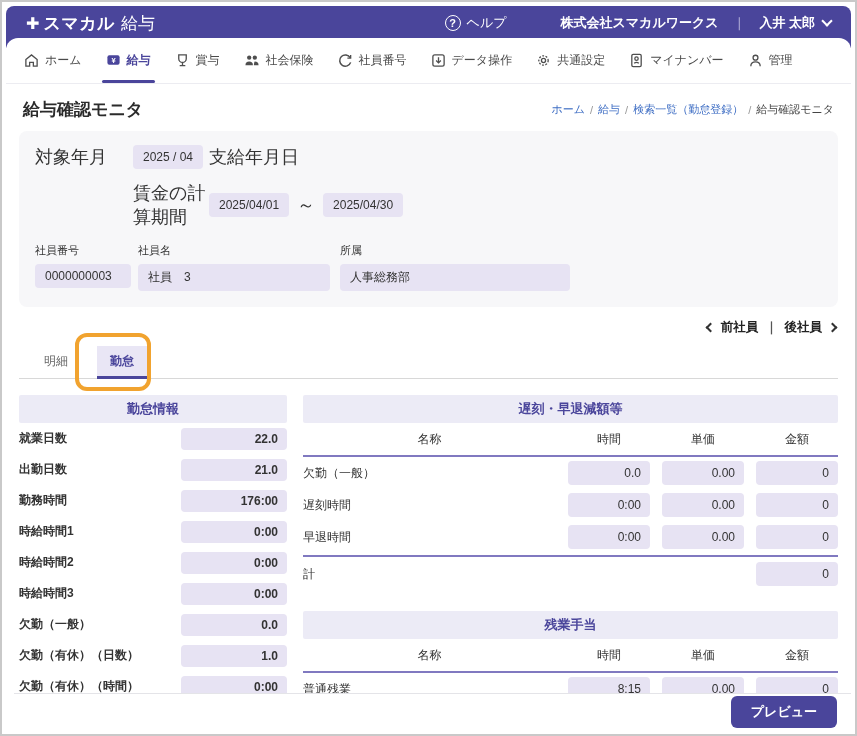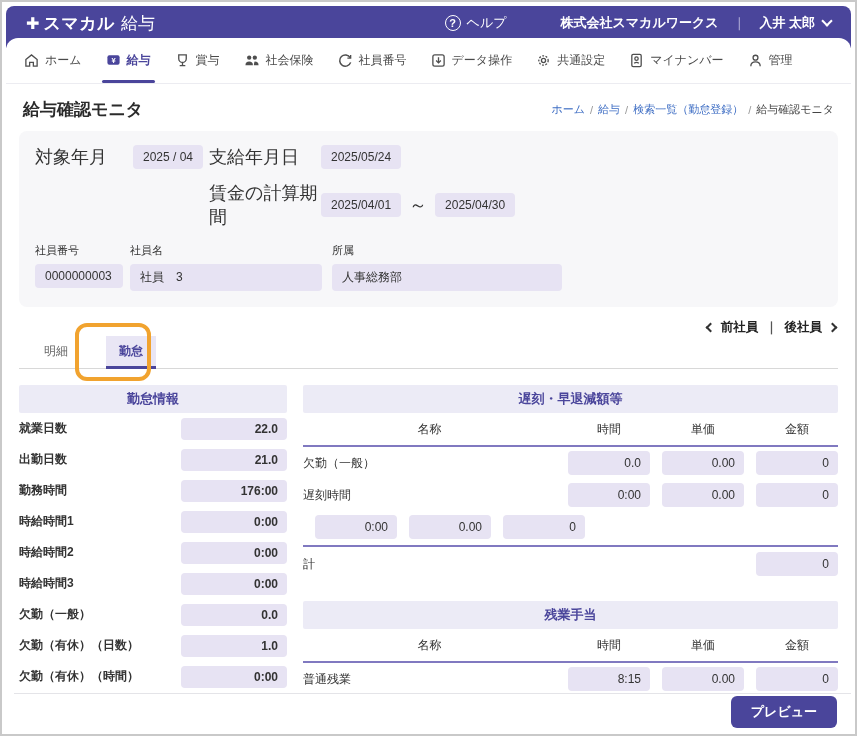--- a/index.html
+++ b/index.html
@@ -50,34 +50,34 @@
   
   .filter-panel { background:#f7f7f9; border-radius:8px; padding:14px 16px 16px 16px; }
   .fgrid { display:grid; grid-template-columns:98px 76px 112px 1fr; row-gap:12px; align-items:center; }
   .flabel { font-size:18px; color:#333; }
   .chip { background:#e7e3f3; border-radius:4px; padding:5px 10px; font-size:12px; color:#333;
           display:inline-block; }
   .range { display:flex; align-items:center; gap:8px; }
   .emp-row { display:flex; gap:6px; margin-top:14px; }
   .field { display:flex; flex-direction:column; gap:6px; }
   .field .flabel { font-size:11px; }
-  .w-no .chip { width:88px; }
+  .w-no .chip { width:96px; }
   .w-name { margin-left:1px; } .w-name .chip { width:192px; }
   .w-dept { margin-left:4px; } .w-dept .chip { width:230px; }
 
   
   .pager { margin-top:12px; display:flex; justify-content:flex-end; align-items:center; gap:7px;
            font-size:12.5px; font-weight:bold; color:#222; padding-right:2px; }
   .chev { width:7px; height:7px; border-right:2px solid #333; border-bottom:2px solid #333; }
   .chev.left { transform:rotate(135deg); } .chev.right { transform:rotate(-45deg); }
   .pager .sep { color:#555; }
   .pager-link { cursor:pointer; }
 
   
-  .tabs { display:flex; padding-left:12px; gap:25px; border-bottom:1px solid #d8d8d8;
+  .tabs { margin-top:10px; display:flex; padding-left:12px; gap:16px; border-bottom:1px solid #d8d8d8;
           position:relative; }
   .tab { padding:7px 13px 8px 13px; font-size:12px; color:#666; cursor:pointer; }
   .tab.active { background:#e9e6f5; color:#4a459b; font-weight:bold; border-bottom:3px solid #4a459b;
                 margin-bottom:-1px; padding-bottom:6px; }
   .annotation-ring { position:absolute; left:56px; top:-13px; width:76px; height:58px;
           border:4px solid #f1a32f; border-radius:12px; pointer-events:none; z-index:5; }
 
   
   .columns { display:flex; gap:16px; margin-top:16px; }
   .left-col { width:268px; flex:none; }
@@ -238,21 +238,20 @@
           <span class="crumb-sep">/</span>
           <span class="crumb current">給与確認モニタ</span>
         </div>
       </div>
 
       <div class="filter-panel">
         <div class="fgrid">
           <span class="flabel">対象年月</span>
           <span><span class="chip">2025 / 04</span></span>
           <span class="flabel">支給年月日</span>
-          <span><span class="chip">2025/05/24</span></span>
           <span></span>
               <span></span>
           <span class="flabel">賃金の計算期間</span>
           <span class="range">
             <span class="chip">2025/04/01</span>
             <span class="flabel">～</span>
             <span class="chip">2025/04/30</span>
           </span>
         </div>
         <div class="emp-row">
@@ -349,20 +348,21 @@
               <span class="v-chip">0.00</span>
               <span class="v-chip">0</span>
             </div>
             <div class="vrow">
               <span class="r-name">遅刻時間</span>
               <span class="v-chip">0:00</span>
               <span class="v-chip">0.00</span>
               <span class="v-chip">0</span>
             </div>
             <div class="vrow">
+              <span class="r-name">早退時間</span>
               <span class="v-chip">0:00</span>
               <span class="v-chip">0.00</span>
               <span class="v-chip">0</span>
             </div>
             <div class="total-row">
               <span class="r-name">計</span>
               <span class="v-chip">0</span>
             </div>
           </div>
 

